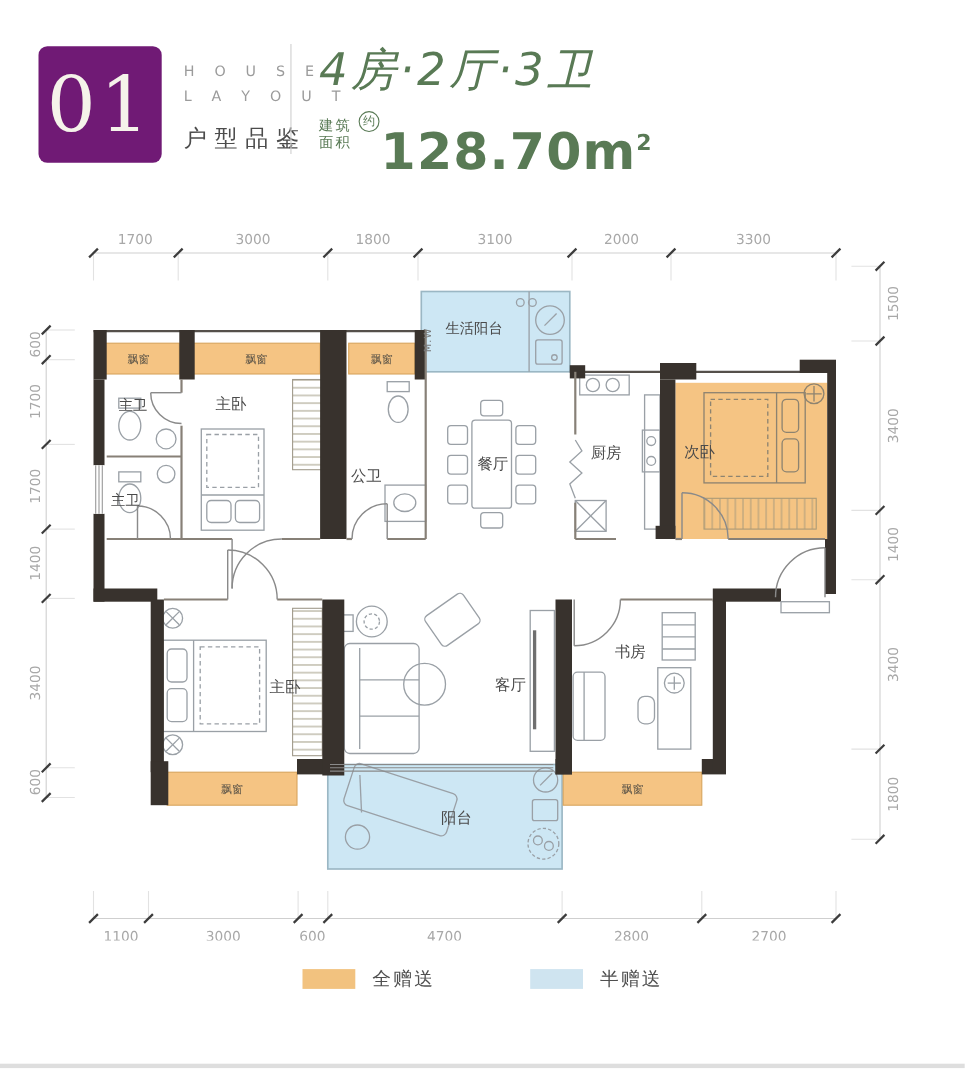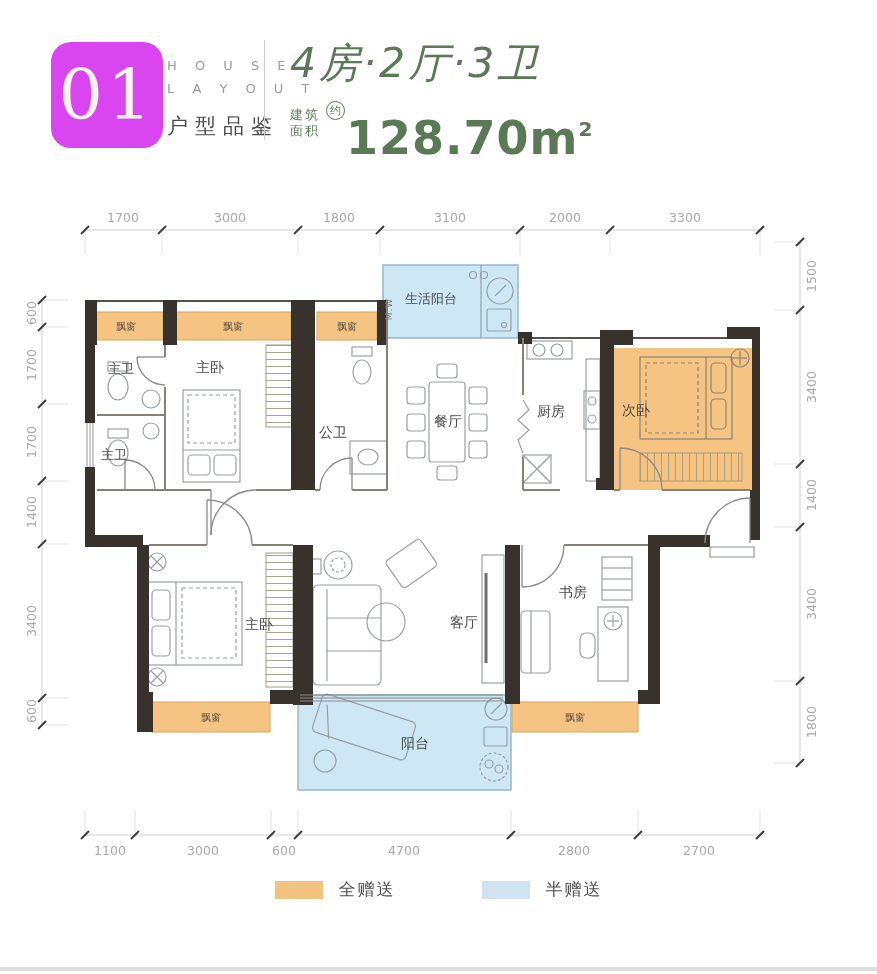--- a/index.html
+++ b/index.html
@@ -1,21 +1,21 @@
 <!DOCTYPE html>
 <html><head>
 <meta charset="utf-8">
 <style>
   html,body{margin:0;padding:0;}
   body{width:877px;height:974px;position:relative;background:#ffffff;
        font-family:"DejaVu Sans","Liberation Sans",sans-serif;overflow:hidden;}
   .header{position:absolute;left:0;top:0;width:877px;height:195px;}
-  .badge{position:absolute;left:35px;top:42px;width:112px;height:106px;background:#d946ef;
-         border-radius:20px;color:#f5f3ea;display:flex;align-items:center;justify-content:center;
-         font-family:"DejaVu Serif","Liberation Serif",serif;font-size:70px;letter-spacing:4px;margin-left:16px;}
+  .badge{position:absolute;left:35px;top:42px;width:112px;height:106px;background:#701a75;
+         border-radius:8px;color:#f5f3ea;display:flex;align-items:center;justify-content:center;
+         font-family:"DejaVu Serif","Liberation Serif",serif;font-size:70px;letter-spacing:4px;}
   .brand{position:absolute;left:167px;top:54px;}
   .brand .en{color:#9b9b9b;font-size:13px;letter-spacing:7px;line-height:23px;}
   .brand .cn{color:#4c4c4c;font-size:21px;letter-spacing:7px;margin-top:12px;}
   .v-divider{position:absolute;left:264px;top:40px;width:1px;height:100px;background:#cfcfcf;}
   .title-block{position:absolute;left:290px;top:36px;}
   .main-title{color:#597a55;font-size:41px;letter-spacing:3px;font-style:italic;}
   .area-row{margin-top:9px;display:flex;align-items:flex-start;color:#597a55;}
   .area-prefix{font-size:13px;line-height:16px;letter-spacing:2px;margin-top:7px;text-align:center;}
   .approx{width:17px;height:17px;border:1px solid #597a55;border-radius:50%;font-size:11px;
           display:flex;align-items:center;justify-content:center;margin:1px 1px 0 6px;flex:0 0 auto;}

